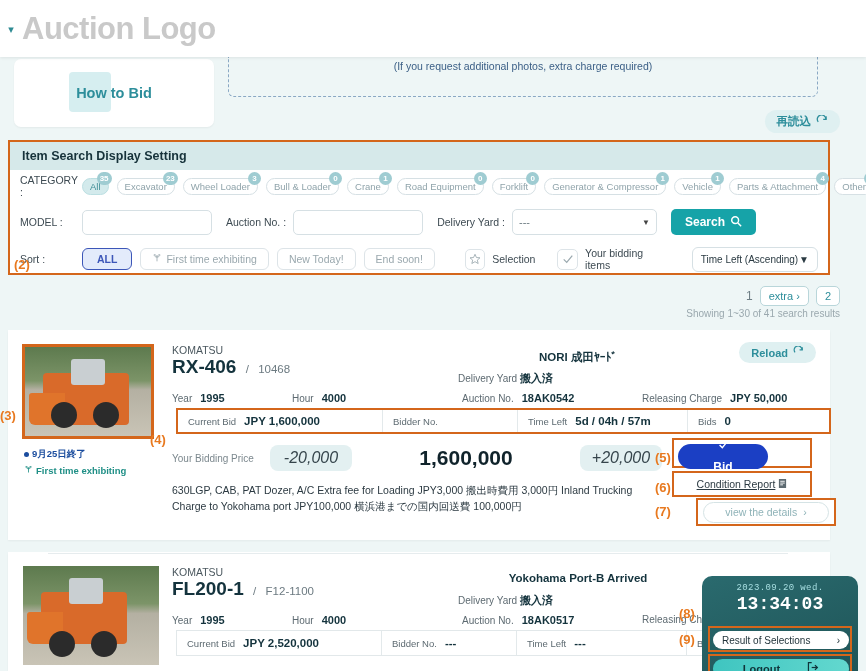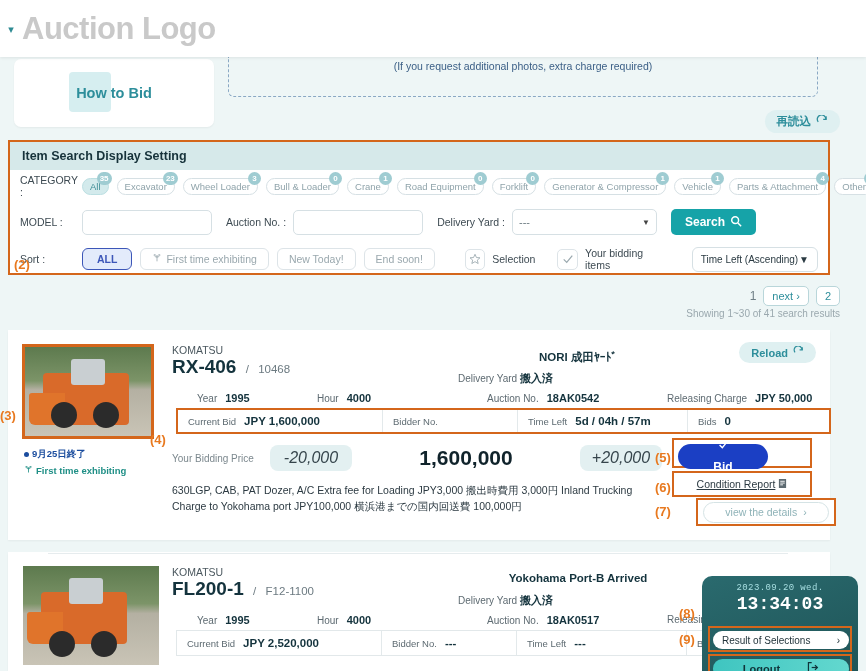--- a/index.html
+++ b/index.html
@@ -200,21 +200,21 @@
   .model-name { position: absolute; left: 164px; top: 26px; font-size: 19px; font-weight: bold; color: #14333d; }
   .model-sub { font-size: 11.5px; font-weight: normal; color: #6c7a81; margin-left: 4px; }
   .yard-name { position: absolute; left: 450px; top: 20px; width: 240px; text-align: center; font-size: 11.5px; font-weight: bold; color: #14333d; }
   .yard-line { position: absolute; left: 450px; top: 41px; font-size: 10px; color: #5d6a71; }
   .yard-line b { font-size: 11px; color: #14333d; }
   .reload-btn {
     position: absolute; right: 14px; top: 12px; background: #dff0f1; color: #2d8e9b;
     border-radius: 14px; padding: 4px 12px; font-size: 11px; font-weight: bold;
     display: flex; align-items: center; gap: 5px; cursor: pointer;
   }
-  .spec-row { position: absolute; left: 164px; top: 62px; width: 640px; display: flex; font-size: 10px; color: #5d6a71; margin-left: 25px; }
+  .spec-row { position: absolute; left: 164px; top: 62px; width: 640px; display: flex; font-size: 10px; color: #5d6a71; }
   .spec-row .k { margin-right: 8px; }
   .spec-row .v { font-size: 11px; font-weight: bold; color: #14333d; }
   .spec-row .cell { display: flex; align-items: baseline; }
   .c-a { width: 120px; } .c-b { width: 170px; } .c-c { width: 180px; }
 
   .bid-table {
     position: absolute; left: 168px; top: 78px; width: 655px; height: 26px;
     border: 2px solid #d4661b; display: flex; align-items: center; background: #fff;
   }
   .bid-table.plain { border: 1px solid #e2e8ea; }
@@ -482,21 +482,21 @@
     <div class="sort-sel">
       <span>Time Left (Ascending)</span>
       <span class="arrow">▼</span>
     </div>
   </div>
 </div>
 <div class="cb2">(2)</div>
 
 <div class="pager">
   <span class="pg-num">1</span>
-  <span class="pg-box">next ›</span>
+  <span class="pg-box">extra ›</span>
   <span class="pg-box">2</span>
 </div>
 <div class="showing">Showing 1~30 of 41 search results</div>
 
 <div class="item-card card1">
   <div class="thumb">
     <div class="mach"></div>
     <div class="cab"></div>
     <div class="bucket"></div>
     <div class="w1"></div>

